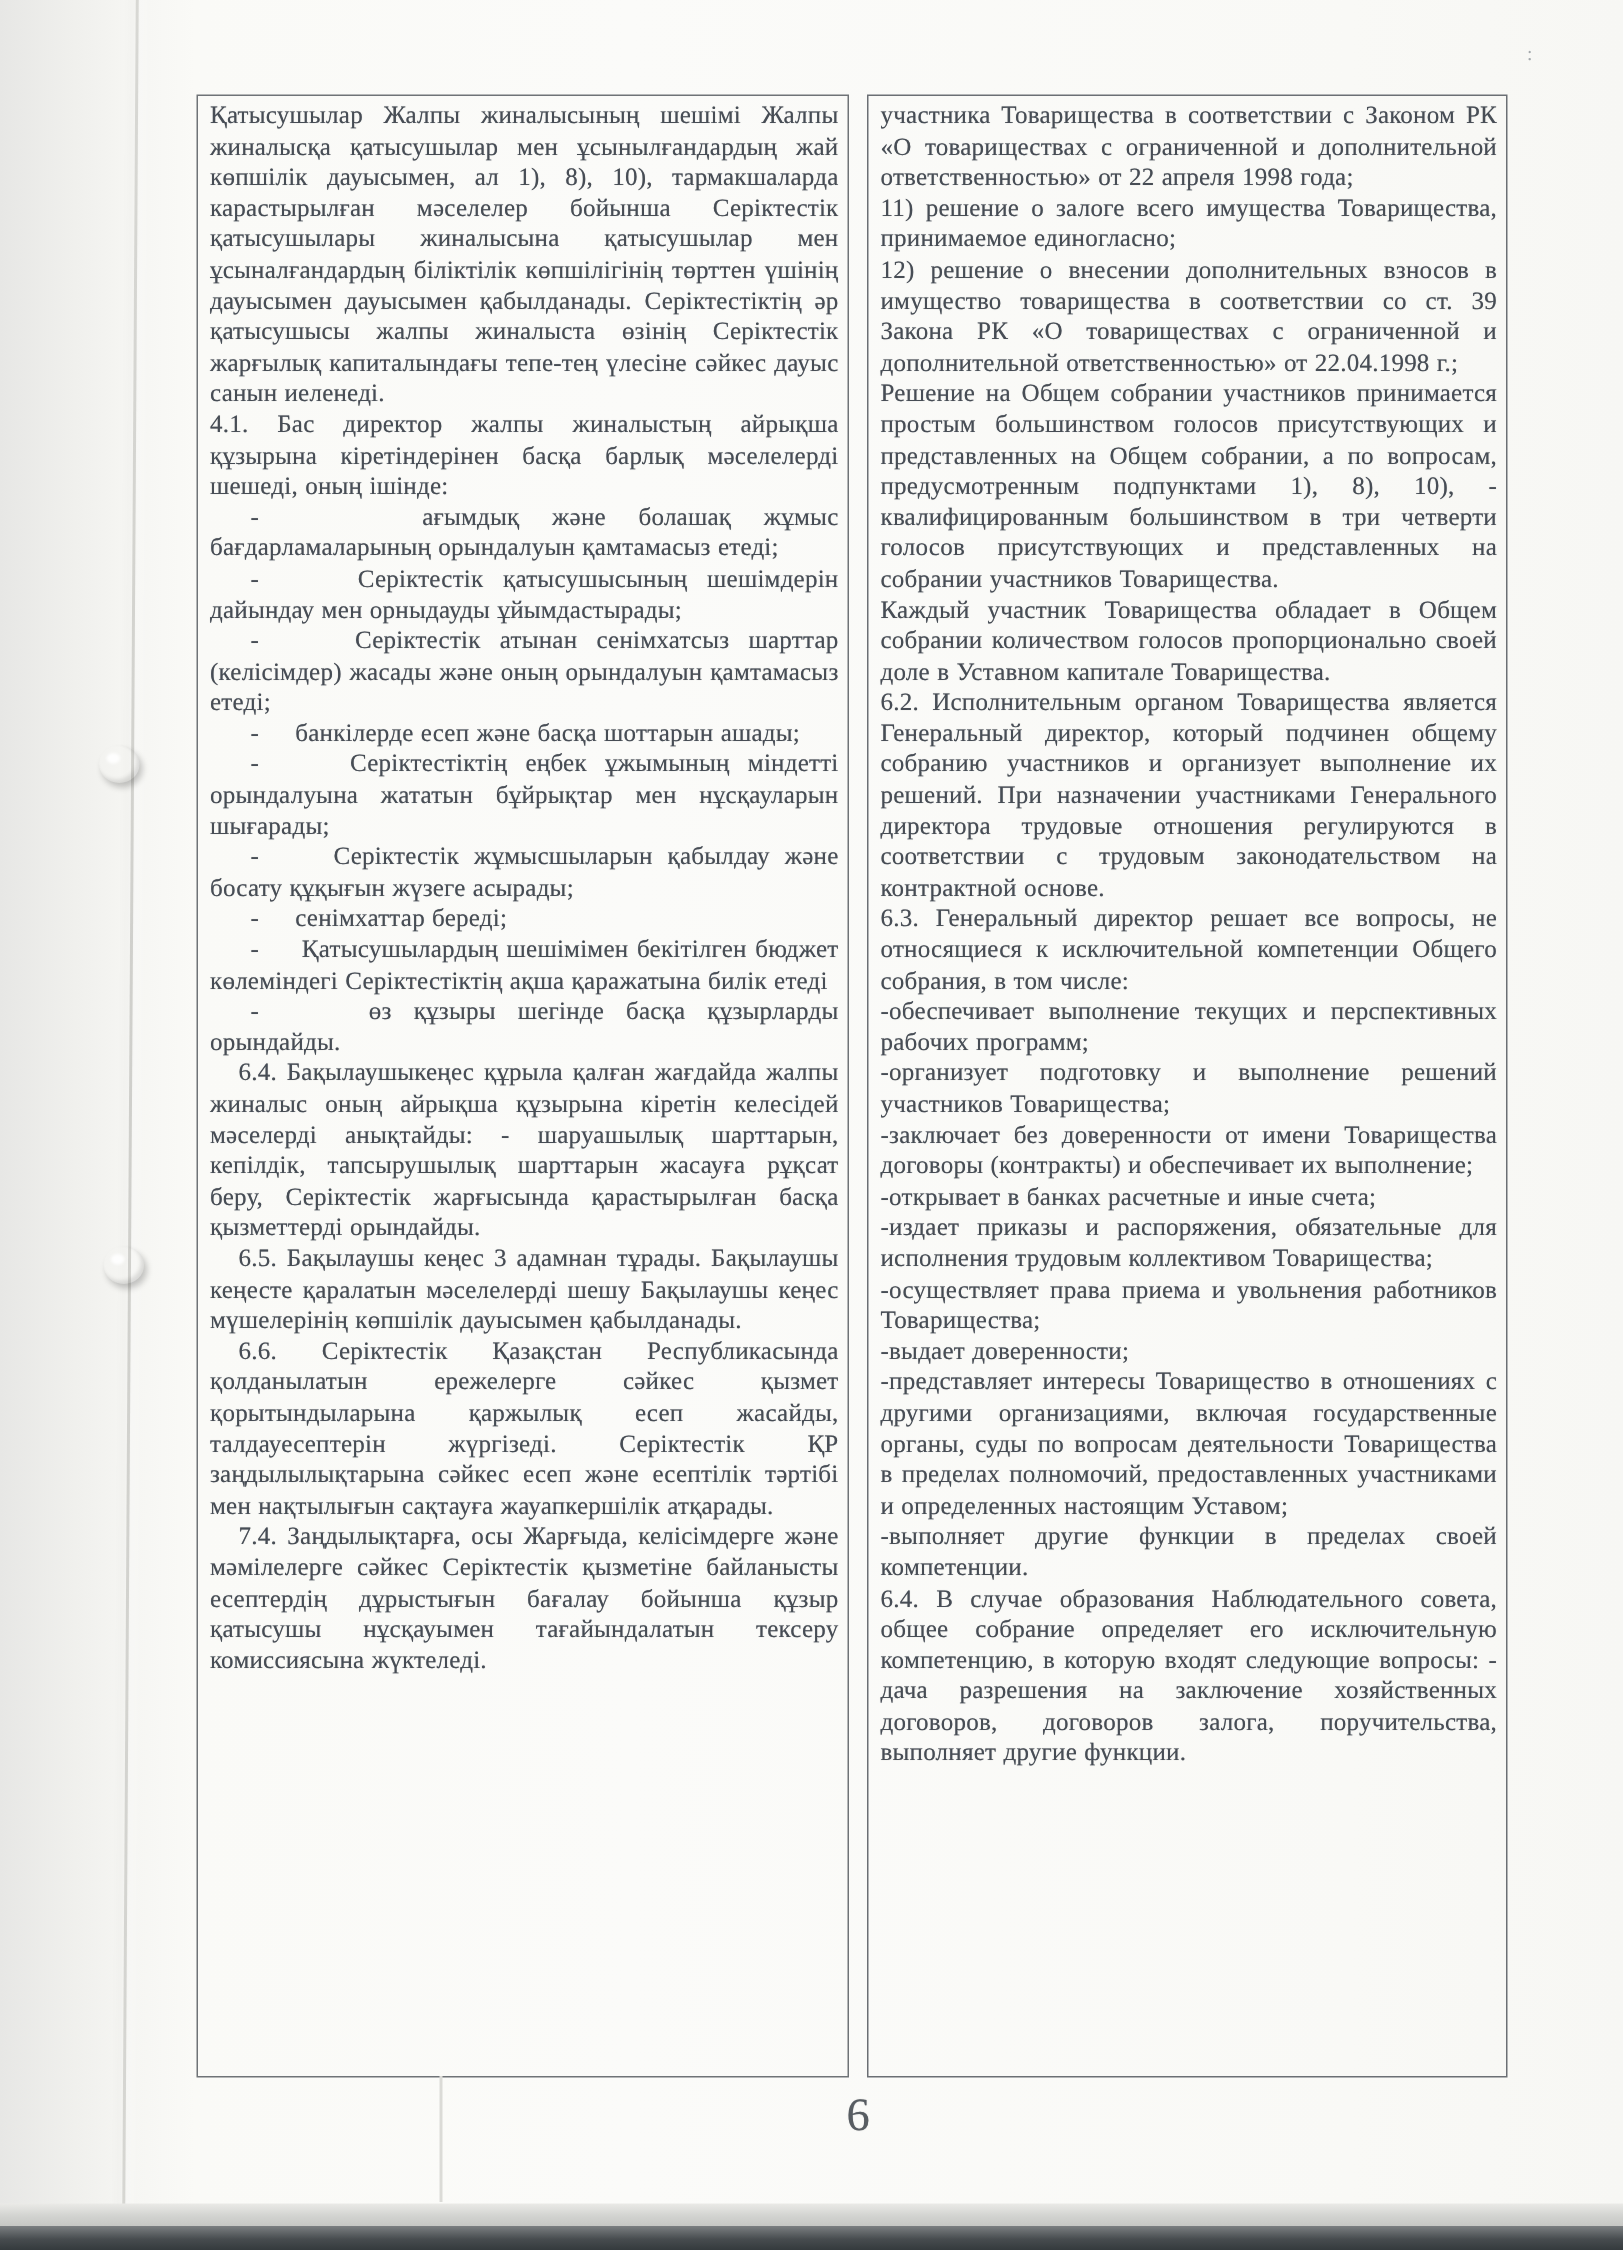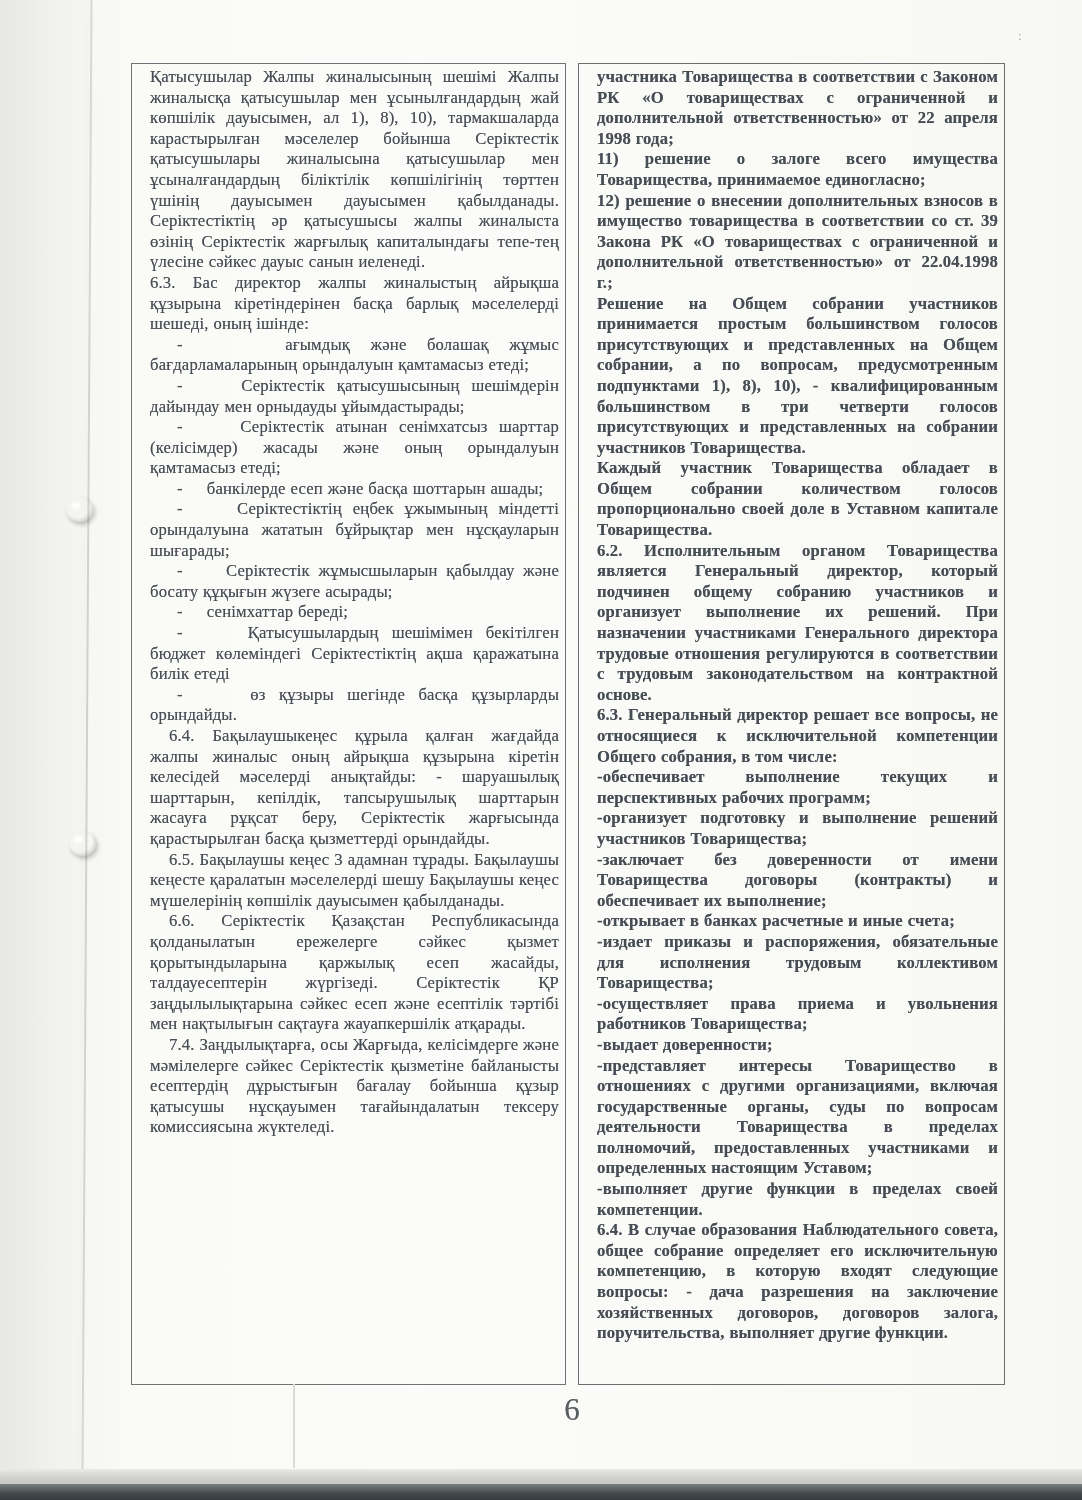--- a/index.html
+++ b/index.html
@@ -18,27 +18,27 @@
     background:radial-gradient(circle at 35% 30%,#fefefd,#ececе8 45%,#dededa 62%,#b2b2ad);
     box-shadow:2px 3px 4px rgba(0,0,0,.22), inset -2px -2px 3px rgba(0,0,0,.12);}
   .brad1{left:66px;top:497px;}
   .brad2{left:69px;top:831px;}
   .brad .glint{position:absolute;left:5px;top:5px;width:9px;height:7px;border-radius:50%;
     background:rgba(255,255,255,.9);filter:blur(1px);}
   
   .col{
     position:absolute;top:63px;height:1322px;box-sizing:border-box;
     border:1.6px solid #6f7377;
-    padding:3px 6px 0 18px;overflow:hidden;
+    padding:3px 6px 0 8px;overflow:hidden;
     color:#474d55;font-size:16.7px;line-height:20.6px;
     text-align:justify;letter-spacing:.15px;word-spacing:.5px;
     text-shadow:0 0 .45px rgba(71,77,85,.6);
   }
   .col-left{left:131px;width:435px;}
-  .col-right{left:578px;width:427px;border-color:#6b6f74;font-weight:bold;}
+  .col-right{left:578px;width:427px;border-color:#6b6f74;}
   .para{margin:0;padding:0;}
   .para.indent{text-indent:19px;}
   .para.dash{text-indent:27px;}
   
   .page-number{position:absolute;left:546px;top:1392px;width:52px;text-align:center;
     font-size:31px;color:#585d62;text-shadow:0 0 .6px rgba(88,93,98,.55);}
   
   .corner-mark{position:absolute;left:1018px;top:28px;font-size:13px;color:#a3a8ac;}
   
   .edge-light{position:absolute;left:0;right:0;bottom:16px;height:15px;
@@ -58,21 +58,21 @@
       <span class="glint"></span>
     </div>
   <div class="brad brad2">
       <span class="glint"></span>
     </div>
 
   <div class="corner-mark">:</div>
 
   <div class="col col-left">
       <p class="para flush">Қатысушылар Жалпы жиналысының шешімі Жалпы жиналысқа қатысушылар мен ұсынылғандардың жай көпшілік дауысымен, ал 1), 8), 10), тармакшаларда карастырылған мәселелер бойынша Серіктестік қатысушылары жиналысына қатысушылар мен ұсыналғандардың біліктілік көпшілігінің төрттен үшінің дауысымен дауысымен қабылданады. Серіктестіктің әр қатысушысы жалпы жиналыста өзінің Серіктестік жарғылық капиталындағы тепе-тең үлесіне сәйкес дауыс санын иеленеді.</p>
-      <p class="para flush">6.3. Бас директор жалпы жиналыстың айрықша құзырына кіретіндерінен басқа барлық мәселелерді шешеді, оның ішінде:</p>
+      <p class="para flush">4.1. Бас директор жалпы жиналыстың айрықша құзырына кіретіндерінен басқа барлық мәселелерді шешеді, оның ішінде:</p>
       <p class="para dash">-&nbsp;&nbsp;&nbsp;&nbsp; ағымдық және болашақ жұмыс бағдарламаларының орындалуын қамтамасыз етеді;</p>
       <p class="para dash">-&nbsp;&nbsp;&nbsp;&nbsp; Серіктестік қатысушысының шешімдерін дайындау мен орныдауды ұйымдастырады;</p>
       <p class="para dash">-&nbsp;&nbsp;&nbsp;&nbsp; Серіктестік атынан сенімхатсыз шарттар (келісімдер) жасады және оның орындалуын қамтамасыз етеді;</p>
       <p class="para dash">-&nbsp;&nbsp;&nbsp;&nbsp; банкілерде есеп және басқа шоттарын ашады;</p>
       <p class="para dash">-&nbsp;&nbsp;&nbsp;&nbsp; Серіктестіктің еңбек ұжымының міндетті орындалуына жататын бұйрықтар мен нұсқауларын шығарады;</p>
       <p class="para dash">-&nbsp;&nbsp;&nbsp;&nbsp; Серіктестік жұмысшыларын қабылдау және босату құқығын жүзеге асырады;</p>
       <p class="para dash">-&nbsp;&nbsp;&nbsp;&nbsp; сенімхаттар береді;</p>
       <p class="para dash">-&nbsp;&nbsp;&nbsp;&nbsp; Қатысушылардың шешімімен бекітілген бюджет көлеміндегі Серіктестіктің ақша қаражатына билік етеді</p>
       <p class="para dash">-&nbsp;&nbsp;&nbsp;&nbsp; өз құзыры шегінде басқа құзырларды орындайды.</p>
       <p class="para indent">6.4. Бақылаушыкеңес құрыла қалған жағдайда жалпы жиналыс оның айрықша құзырына кіретін келесідей мәселерді анықтайды: - шаруашылық шарттарын, кепілдік, тапсырушылық шарттарын жасауға рұқсат беру, Серіктестік жарғысында қарастырылған басқа қызметтерді орындайды.</p>

